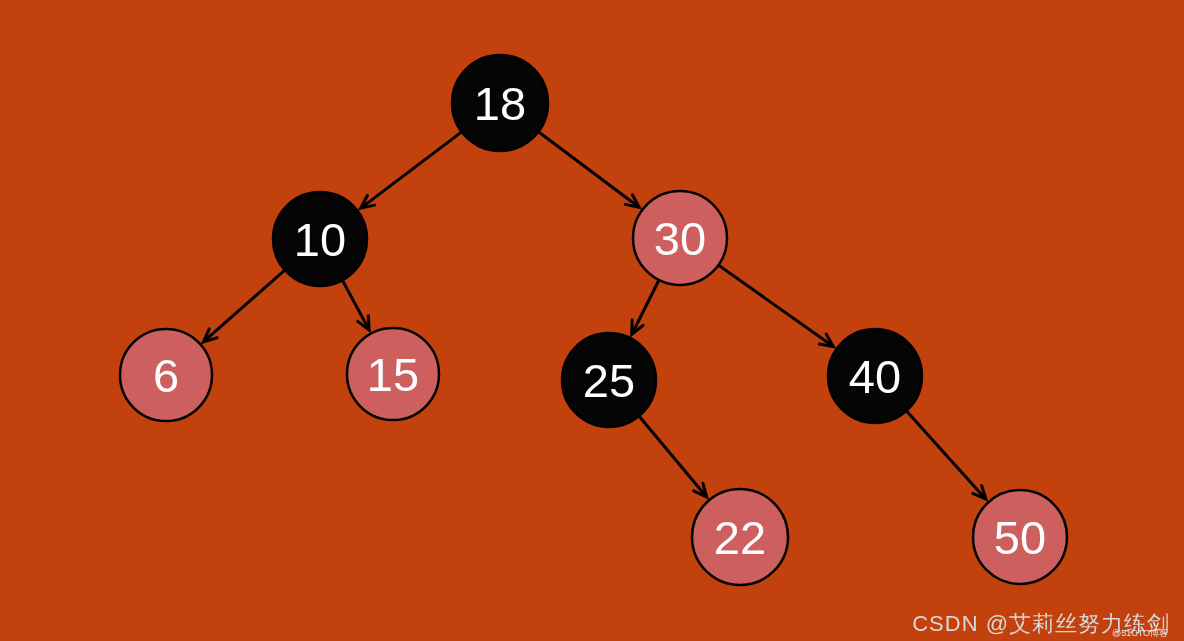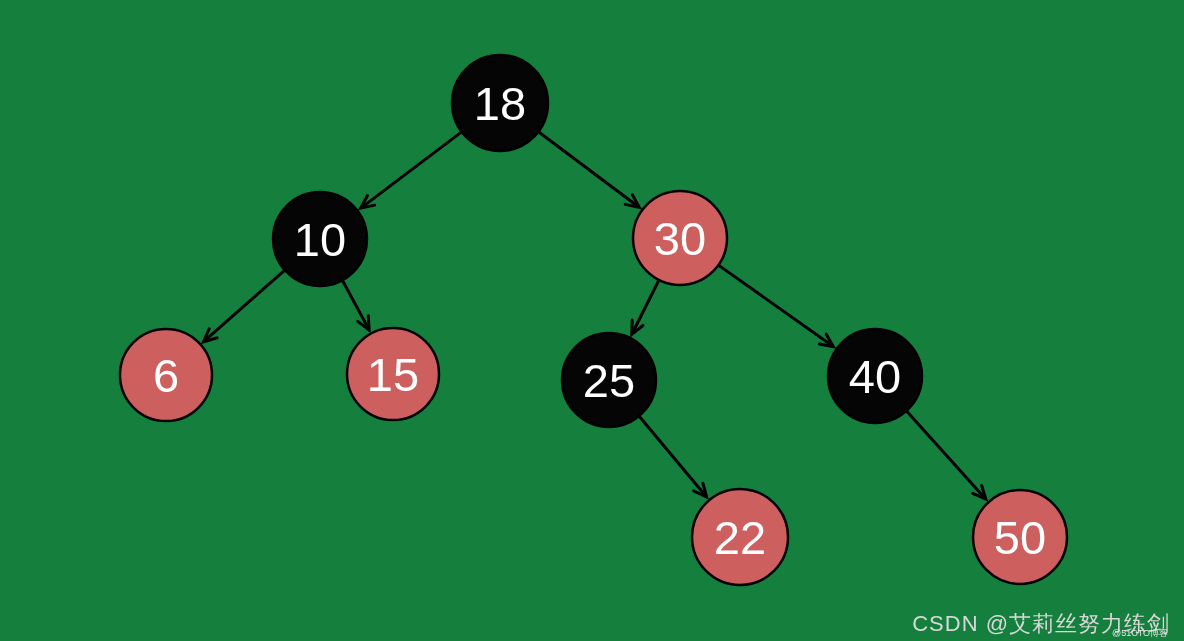--- a/index.html
+++ b/index.html
@@ -8,21 +8,21 @@
     background: #ffffff;
     width: 1184px;
     height: 641px;
     overflow: hidden;
     font-family: "Liberation Sans", sans-serif;
   }
   .stage {
     position: relative;
     width: 1184px;
     height: 641px;
-    background: #15803d;
+    background: #c2410c;
   }
   svg { display: block; }
   .edge {
     stroke: #000000;
     stroke-width: 3;
     fill: none;
   }
   .node-circle {
     stroke: #000000;
     stroke-width: 2.5;

